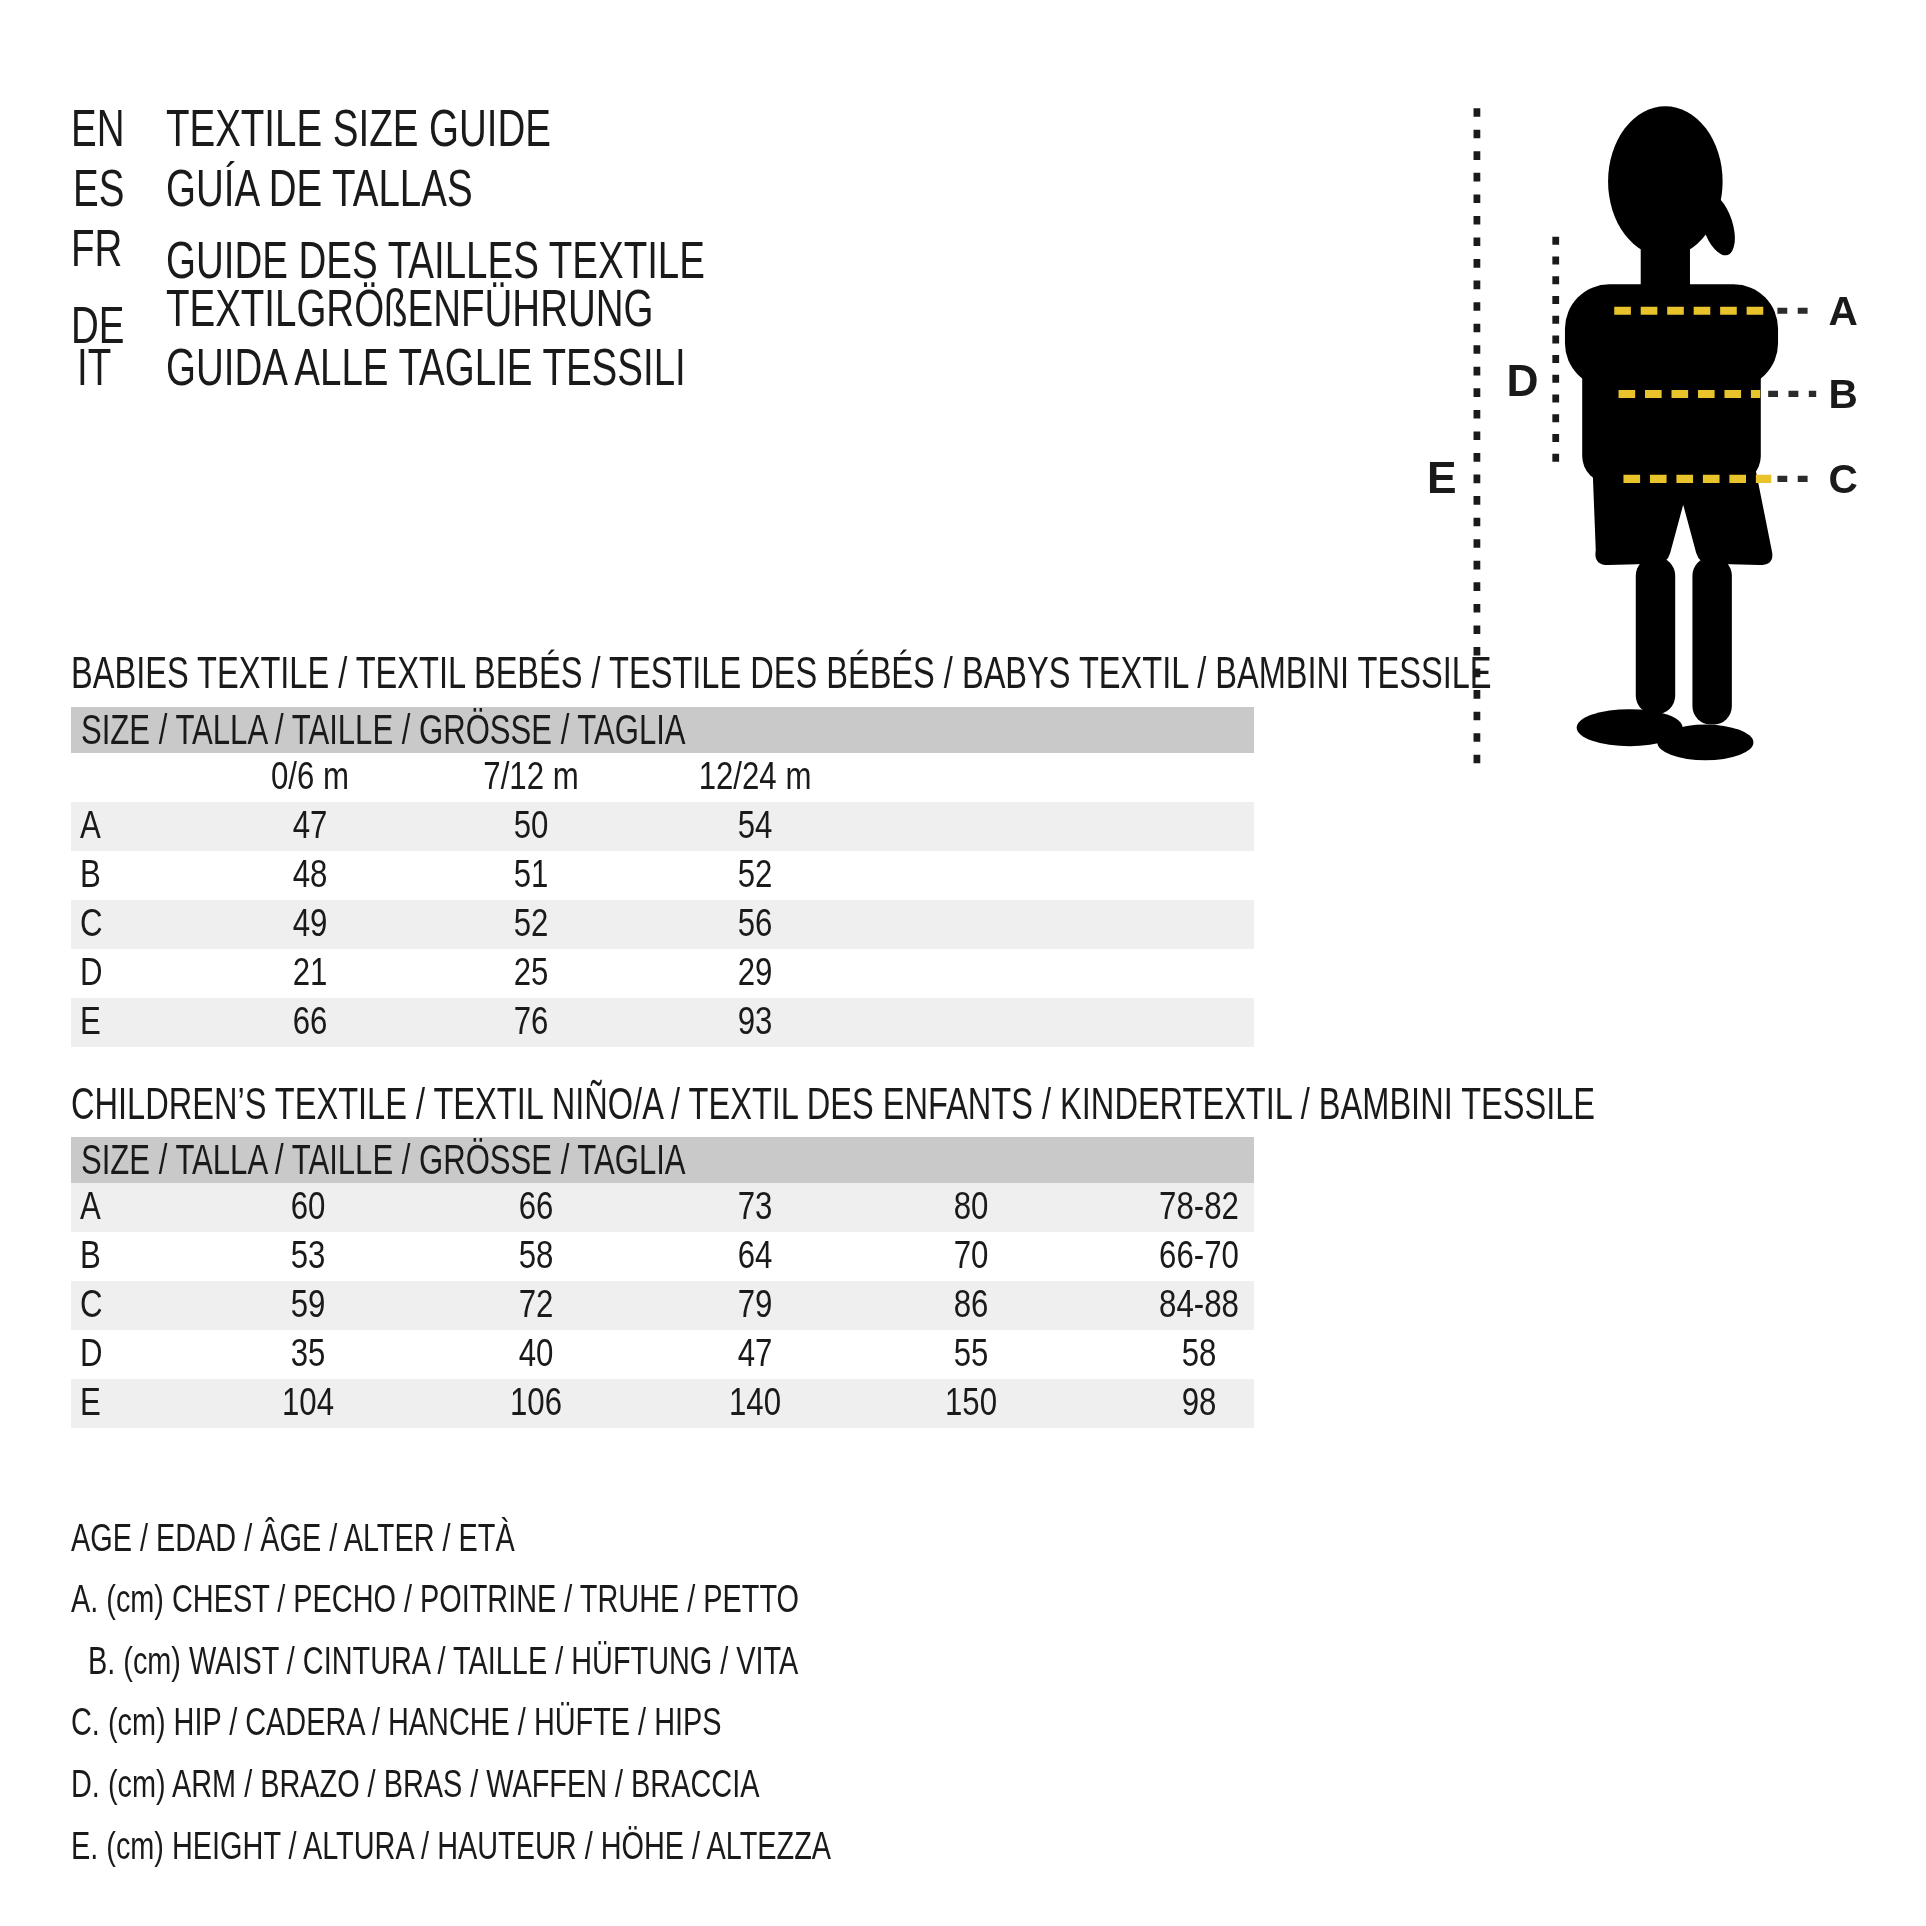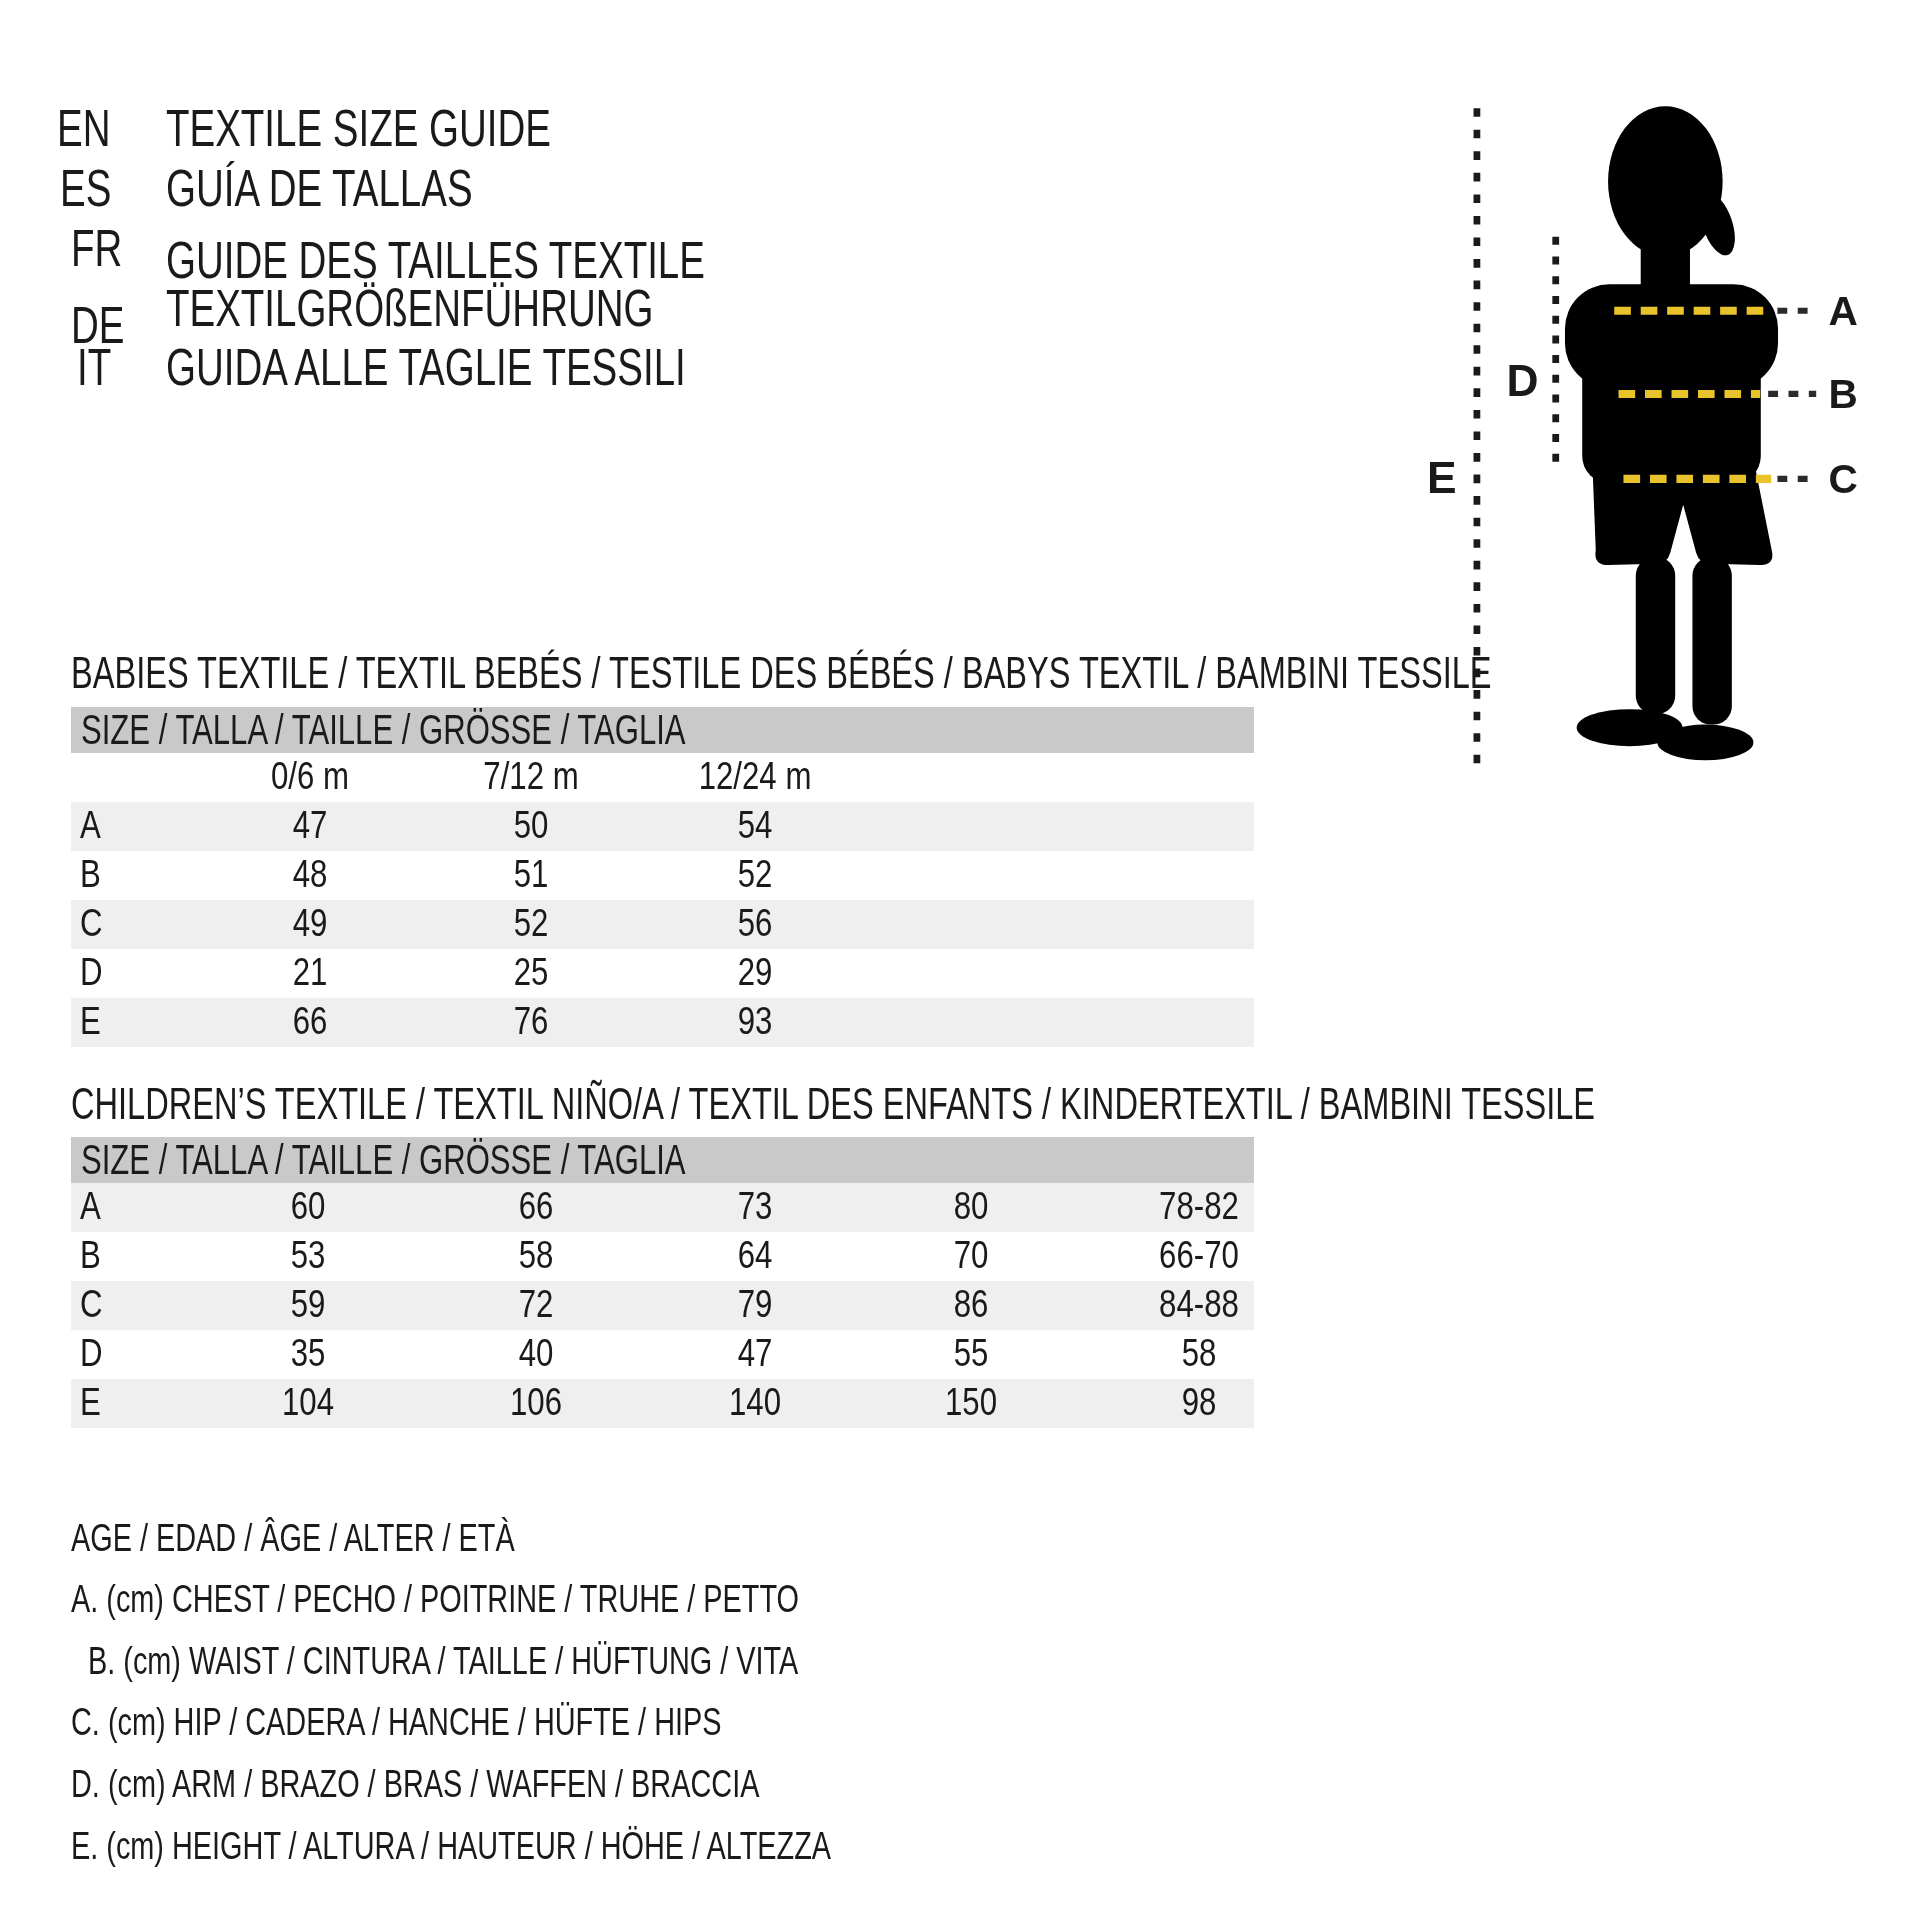--- a/index.html
+++ b/index.html
@@ -31,27 +31,27 @@
     position:absolute;left:8.6px;top:0;line-height:45px;font-size:39px;
     transform:scaleX(0.8);transform-origin:0 50%;
   }
   
   .legend-line{font-size:39px;}
   svg text{font-family:"Liberation Sans",sans-serif;}
 </style>
 </head>
 <body>
 
-<div class="abs" style="left:57px;top:102px">
+<div class="abs" style="left:71px;top:102px">
   <span class="cond lang-code">EN</span>
 </div>
 <div class="abs" style="left:166px;top:102px">
   <span class="cond lang-title">TEXTILE SIZE GUIDE</span>
 </div>
-<div class="abs" style="left:60px;top:162px">
+<div class="abs" style="left:73px;top:162px">
   <span class="cond lang-code">ES</span>
 </div>
 <div class="abs" style="left:166px;top:162px">
   <span class="cond lang-title">GUÍA DE TALLAS</span>
 </div>
 <div class="abs" style="left:71px;top:222px">
   <span class="cond lang-code">FR</span>
 </div>
 <div class="abs" style="left:166px;top:234px">
   <span class="cond lang-title">GUIDE DES TAILLES TEXTILE</span>

